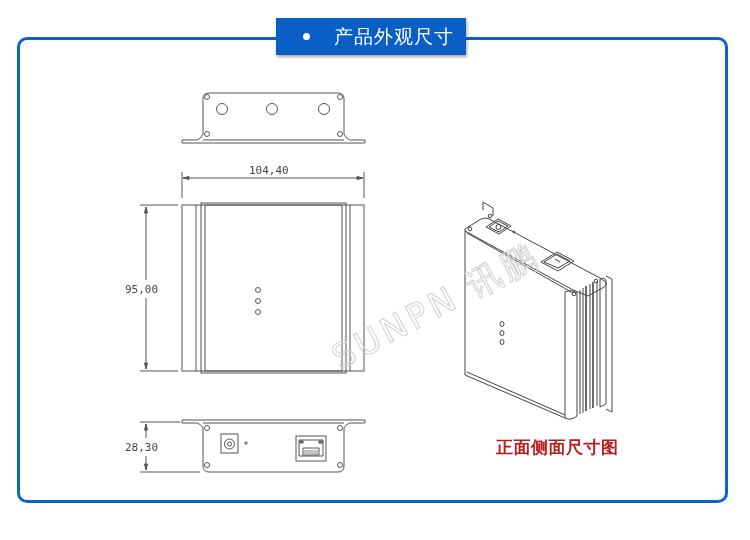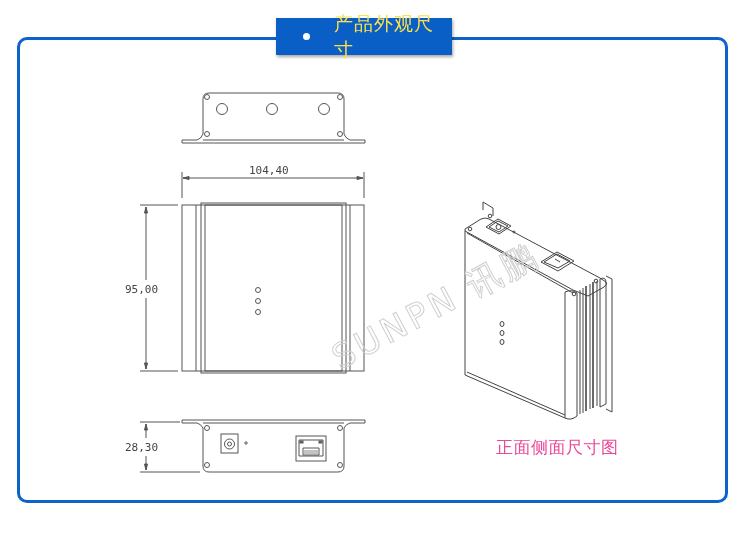--- a/index.html
+++ b/index.html
@@ -2,30 +2,30 @@
 <html><head>
   <meta charset="utf-8">
   <style>
     html, body { margin: 0; padding: 0; background: #ffffff; }
     body { width: 750px; height: 540px; position: relative; overflow: hidden; font-family: "DejaVu Sans", sans-serif; }
     .frame {
       position: absolute; left: 17px; top: 37px; width: 711px; height: 466px;
       border: 3px solid #0d63c9; border-radius: 10px; box-sizing: border-box;
     }
     .title-tab {
-      position: absolute; left: 276px; top: 18px; width: 176px; height: 37px;
-      background: #0a5fc7; color: #fde047; box-shadow: 1px 2px 3px rgba(0,0,0,0.35);
+      position: absolute; left: 276px; top: 18px; width: 190px; height: 37px;
+      background: #0a5fc7; color: #ffffff; box-shadow: 1px 2px 3px rgba(0,0,0,0.35);
       display: flex; align-items: center; font-size: 19px;
     }
     .title-tab .bullet { width: 7px; height: 7px; border-radius: 50%; background: #fff; margin-left: 27px; margin-right: 24px; }
     .title-tab .label { letter-spacing: 1px; }
     svg.drawing { position: absolute; left: 0; top: 0; }
     .dim-text { font-family: "DejaVu Sans Mono", monospace; font-size: 11px; fill: #444; }
     .caption {
-      position: absolute; left: 496px; top: 436px; color: #ec4899; font-size: 17px; letter-spacing: 0.5px;
+      position: absolute; left: 496px; top: 436px; color: #b91c1c; font-size: 17px; letter-spacing: 0.5px; font-weight: bold;
     }
     .watermark { font-family: "DejaVu Sans", sans-serif; font-size: 34px; fill: none; stroke: #cfcfcf; stroke-width: 1; letter-spacing: 4px; }
   </style>
 </head>
 <body>
 
 <div class="frame"></div>
 
 <div class="title-tab">
   <span class="bullet"></span>

